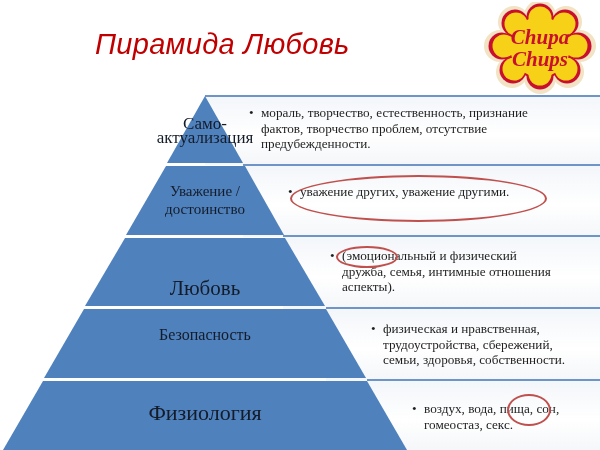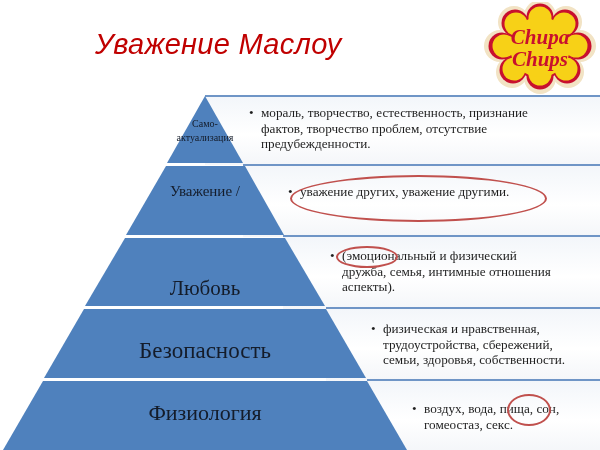--- a/index.html
+++ b/index.html
@@ -9,21 +9,21 @@
   .panel { position:absolute; right:0; border-top:2px solid #6f95c6; background:linear-gradient(to bottom, #f3f6fa 0%, #ffffff 55%, #f4f6f9 100%); }
   .panel-text { position:absolute; font-size:13.2px; line-height:15.5px; color:#1e1e1e; }
   .panel-text .bullet { position:absolute; left:-12px; top:0; }
   .pyramid { position:absolute; left:0; top:0; width:600px; height:450px; }
   .lvl-label { position:absolute; text-align:center; color:#141c2a; font-family:"Liberation Serif", serif; }
   .ellipse { position:absolute; border:2px solid #c0504d; border-radius:50%; box-sizing:border-box; }
 </style>
 </head>
 <body>
 
-<div class="title">Уважение Маслоу</div>
+<div class="title">Пирамида Любовь</div>
 
 <svg class="logo" viewBox="0 0 112 92">
   <g>
     <g fill="#f2e3c4">
       <circle cx="56" cy="14" r="16"></circle>
         <circle cx="30" cy="20" r="16"></circle>
         <circle cx="82" cy="20" r="16"></circle>
       <circle cx="16" cy="44" r="16"></circle>
         <circle cx="96" cy="44" r="16"></circle>
         <circle cx="28" cy="70" r="16"></circle>
@@ -65,29 +65,30 @@
 <div class="panel" style="left:367px; top:379px; height:71px;"></div>
 
 <svg class="pyramid" viewBox="0 0 600 450">
   <polygon points="205,96 243,163 167,163" fill="#4f81bd"></polygon>
   <polygon points="166,166 245,166 284,235 126,235" fill="#4f81bd"></polygon>
   <polygon points="125,238 285,238 325,306 85,306" fill="#4f81bd"></polygon>
   <polygon points="84,309 326,309 366,378 44,378" fill="#4f81bd"></polygon>
   <polygon points="43,381 367,381 407,450 3,450" fill="#4f81bd"></polygon>
 </svg>
 
-<div class="lvl-label" style="left:150px; top:117px; width:110px; font-size:10px; line-height:14px;">
+<div class="lvl-label" style="left:150px; top:117px; width:110px; font-size:17px; line-height:14px;">
   <div>Само-</div>
   <div>актуализация</div>
 </div>
 <div class="lvl-label" style="left:135px; top:182px; width:140px; font-size:15px; line-height:18px;">
   <div>Уважение /</div>
+  <div>достоинство</div>
 </div>
 <div class="lvl-label" style="left:105px; top:276px; width:200px; font-size:21px;">Любовь</div>
-<div class="lvl-label" style="left:80px; top:338px; width:250px; font-size:23px;">Безопасность</div>
+<div class="lvl-label" style="left:80px; top:326px; width:250px; font-size:16px;">Безопасность</div>
 <div class="lvl-label" style="left:80px; top:400px; width:250px; font-size:22px;">Физиология</div>
 
 <div class="panel-text" style="left:261px; top:105px;">
   <span class="bullet">•</span>
   <div>мораль, творчество, естественность,  признание</div>
   <div>фактов, творчество проблем, отсутствие</div>
   <div>предубежденности.</div>
 </div>
 <div class="panel-text" style="left:300px; top:184px;">
   <span class="bullet">•</span>

